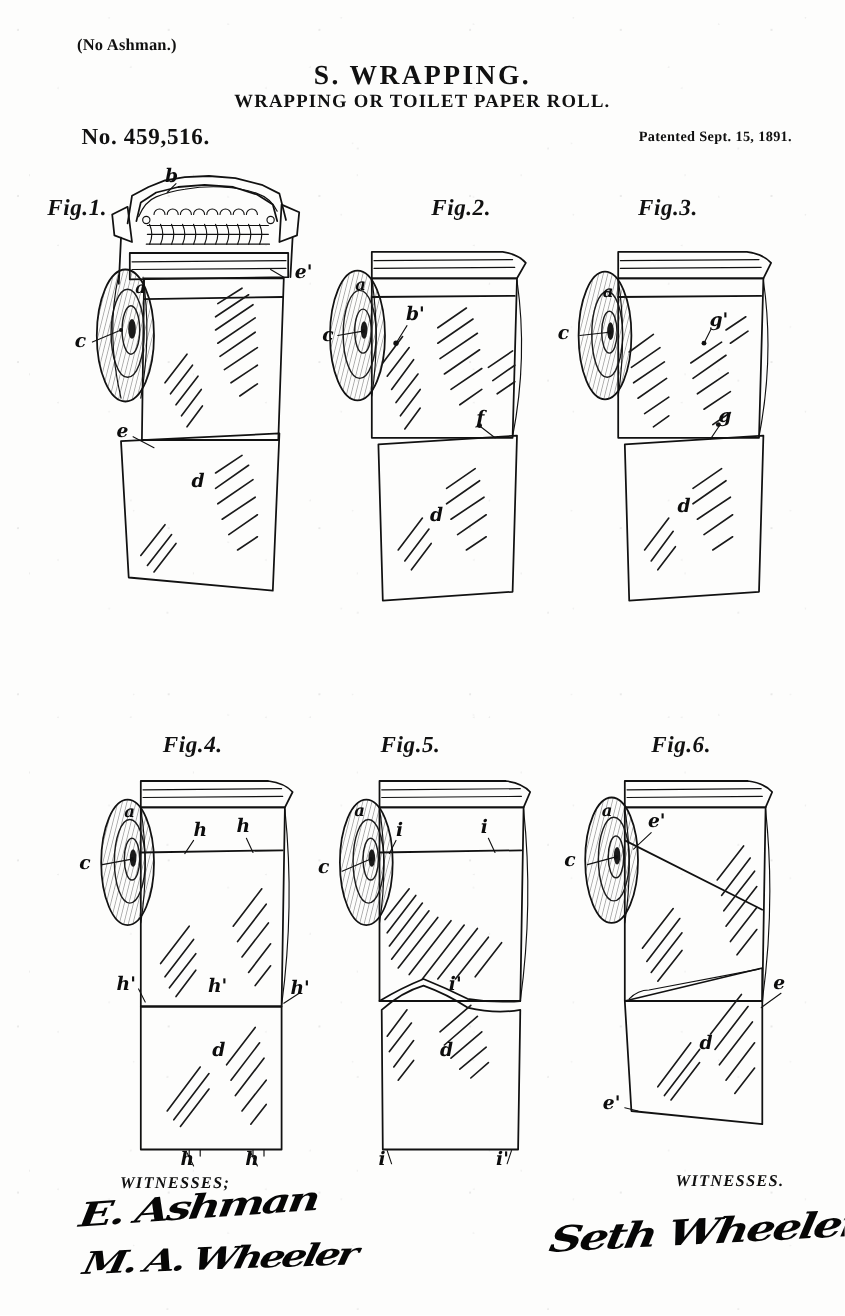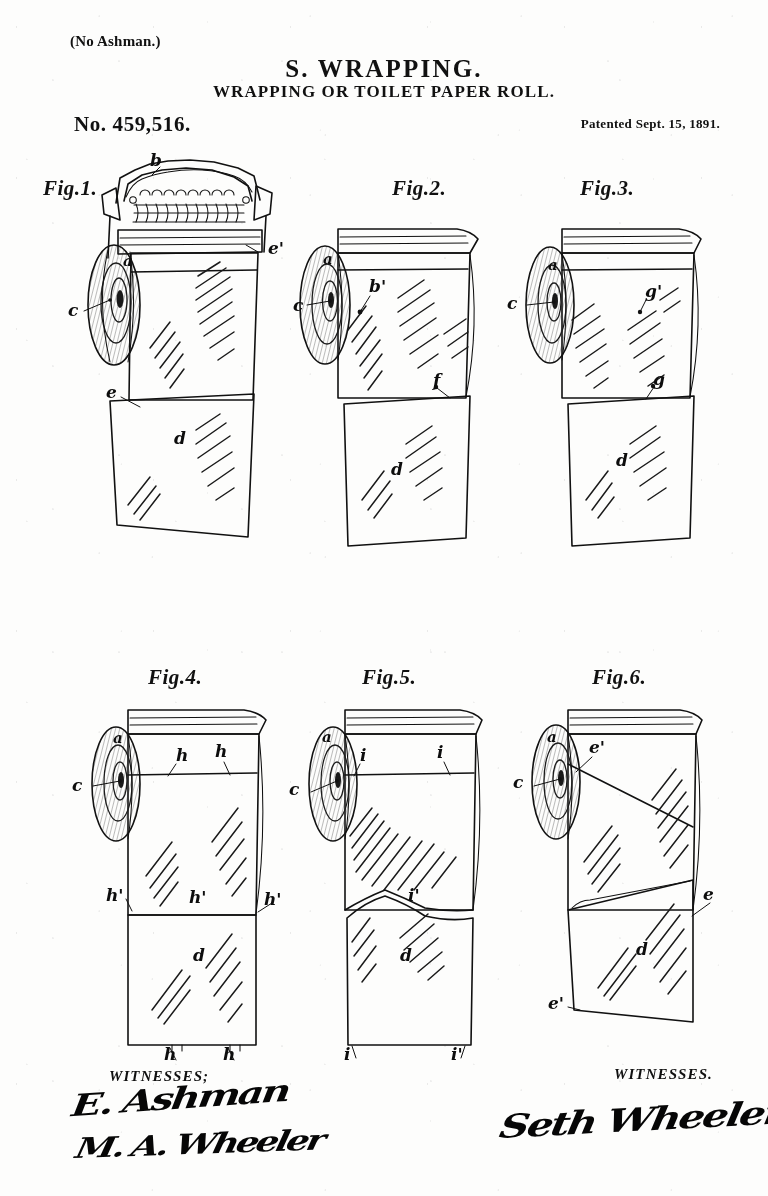--- a/index.html
+++ b/index.html
@@ -143,21 +143,21 @@
   <div class="hdr" id="no-model">(No Ashman.)</div>
   <div class="hdr" id="inventor-name">S. WRAPPING.</div>
   <div class="hdr" id="patent-title">WRAPPING OR TOILET PAPER ROLL.</div>
   <div class="hdr" id="patent-number">No. 459,516.</div>
   <div class="hdr" id="patent-date">Patented Sept. 15, 1891.</div>
 
   <div class="figcap" style="left:43px;  top:176px;">Fig.1.</div>
   <div class="figcap" style="left:355px; top:176px;margin-left:37px;">Fig.2.</div>
   <div class="figcap" style="left:580px; top:176px;">Fig.3.</div>
   <div class="figcap" style="left:148px; top:665px;">Fig.4.</div>
-  <div class="figcap" style="left:362px; top:665px;">Fig.5.</div>
+  <div class="figcap" style="left:346px; top:665px;">Fig.5.</div>
   <div class="figcap" style="left:592px; top:665px;">Fig.6.</div>
 
   <svg width="768" height="1196" viewBox="0 0 768 1196" aria-hidden="true">
 
     <defs>
 
       <pattern id="hatch" width="7" height="7" patternUnits="userSpaceOnUse" patternTransform="rotate(52)">
         <line x1="0" y1="0" x2="0" y2="7" stroke="#222" stroke-width="1.25"></line>
       </pattern>
       <pattern id="hatchB" width="6.5" height="6.5" patternUnits="userSpaceOnUse" patternTransform="rotate(-55)">

